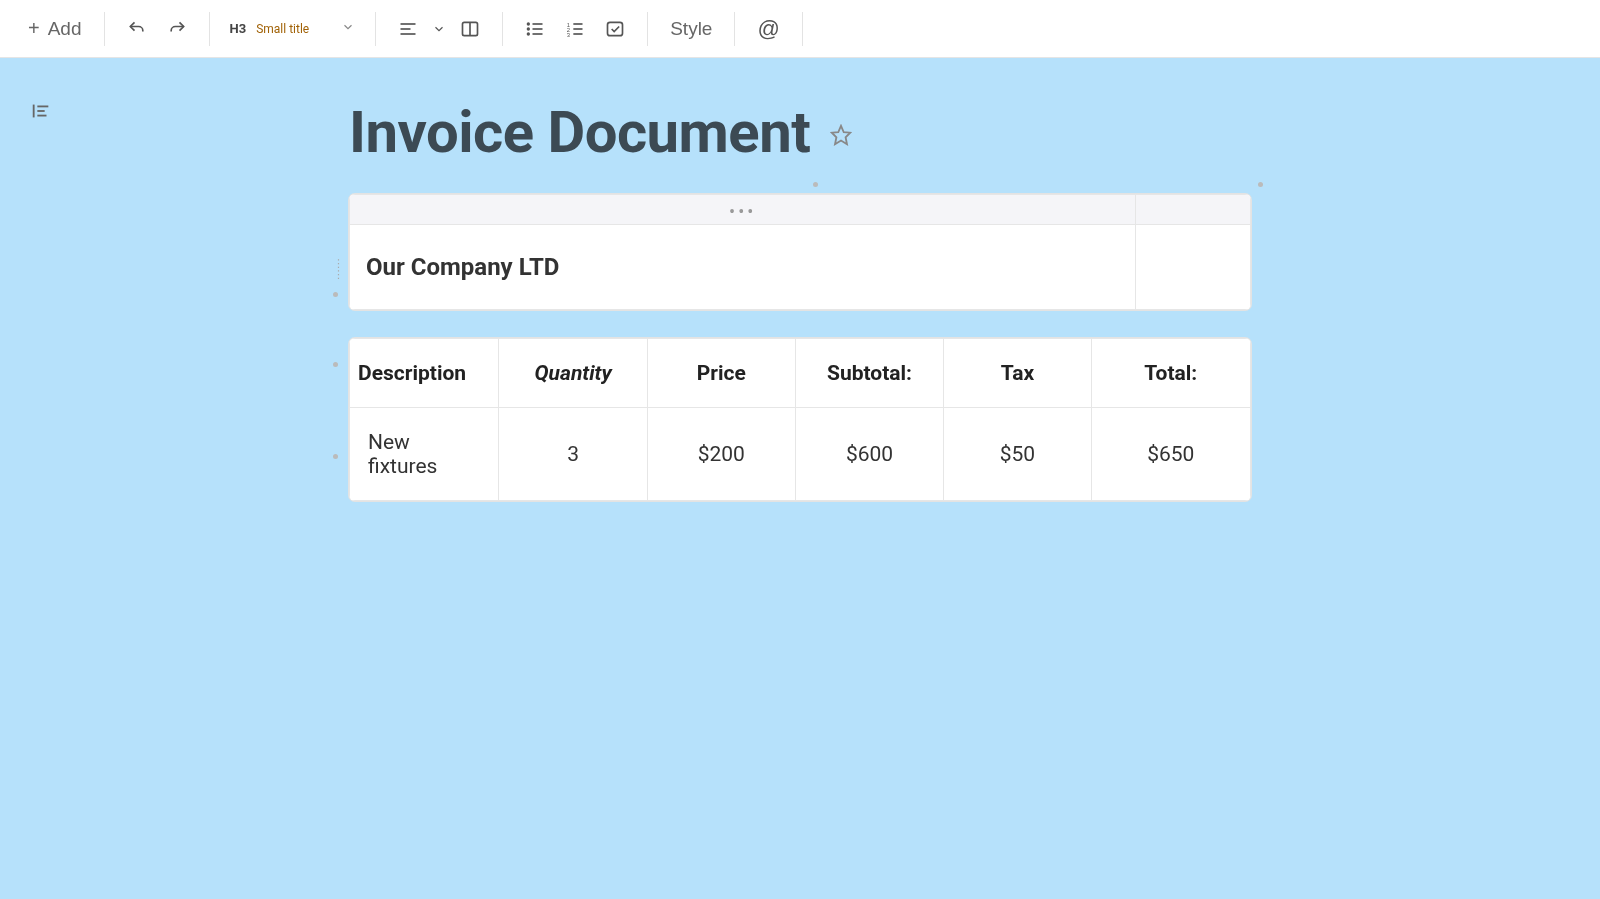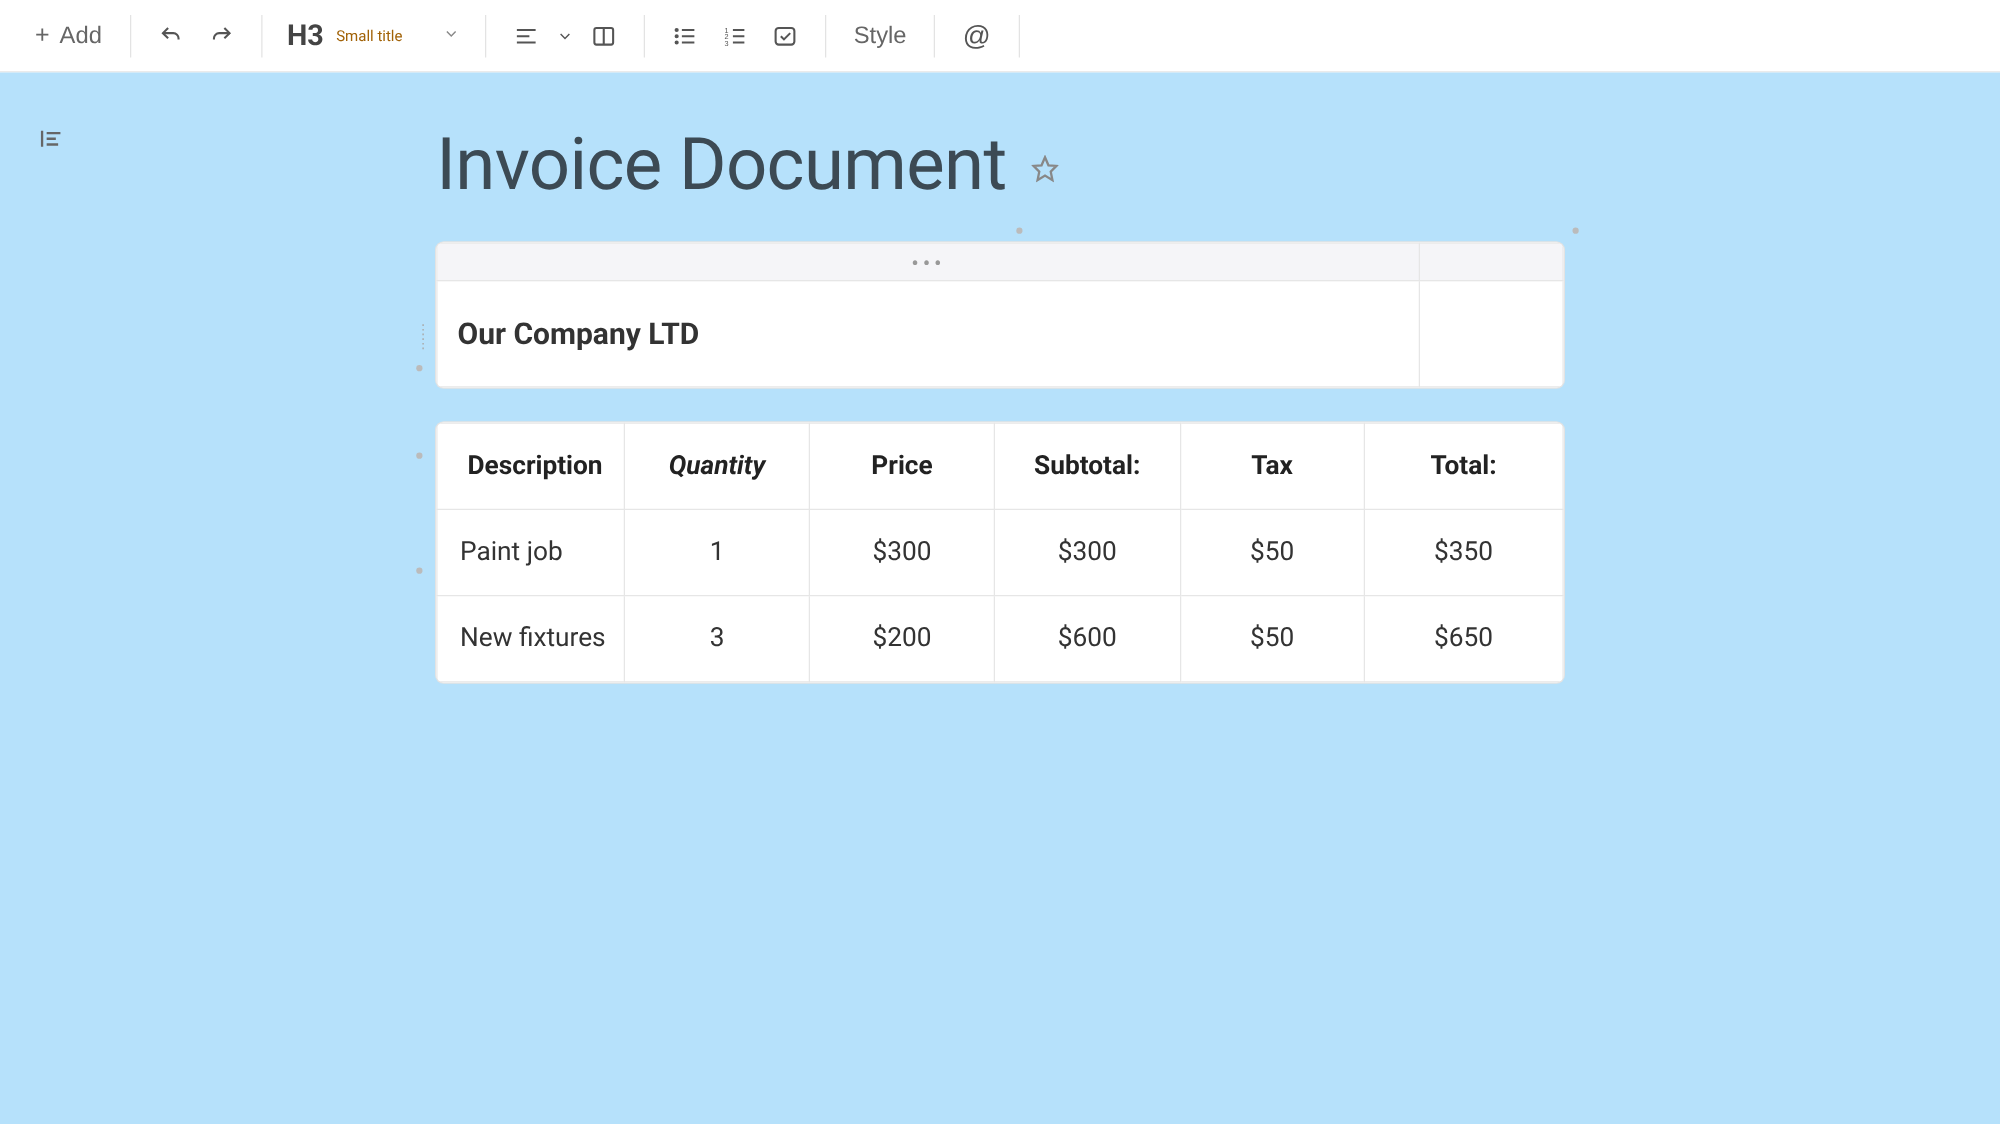--- a/index.html
+++ b/index.html
@@ -43,21 +43,21 @@
   }
   .heading-selector {
     display: flex;
     align-items: center;
     gap: 10px;
     padding: 0 8px;
     height: 36px;
     cursor: pointer;
   }
   .heading-selector strong {
-    font-size: 23px;
+    font-size: 13px;
     font-weight: 700;
     color: #444;
     text-align: center;
   }
   .heading-selector span.label {
     font-size: 12px;
     color: #a16207;
   }
   .heading-selector .chev {
     margin-left: 22px;
@@ -82,21 +82,21 @@
     margin: 0 auto;
   }
   .doc-title-row {
     display: flex;
     align-items: center;
     gap: 20px;
     margin-bottom: 28px;
   }
   .doc-title {
     font-size: 58px;
-    font-weight: 400;
+    font-weight: 700;
     color: #3c4a54;
     letter-spacing: -0.5px;
   }
   .star-btn {
     color: #888;
     cursor: pointer;
     padding-top: 10px;
   }
   .subhead {
     font-size: 30px;
@@ -180,21 +180,21 @@
   .items-table th {
     font-weight: 700;
     color: #222;
   }
   .items-table td.desc {
     text-align: left;
     padding-left: 18px;
   }
   .items-table th.desc {
     text-align: left;
-    padding-left: 24px;
+    padding-left: 8px;
   }
   .icon-svg { display: block; }
 </style>
 </head>
 <body>
 
 <div class="toolbar">
   <button class="tb-btn text-btn">
     <span style="font-size:20px;font-weight:300;">+</span>
     <span>Add</span>
@@ -328,28 +328,20 @@
           <th class="desc" style="width:150px;">Description</th>
           <th style="width:150px;font-style:italic;">Quantity</th>
           <th style="width:150px;">Price</th>
           <th style="width:150px;">Subtotal:</th>
           <th style="width:150px;">Tax</th>
           <th style="width:162px;">Total:</th>
         </tr>
       </thead>
       <tbody id="items-body">
           <tr>
-            <td class="desc">Paint job</td>
-            <td>1</td>
-            <td>$300</td>
-            <td>$300</td>
-            <td>$50</td>
-            <td>$350</td>
-          </tr>
-          <tr>
             <td class="desc">New fixtures</td>
             <td>3</td>
             <td>$200</td>
             <td>$600</td>
             <td>$50</td>
             <td>$650</td>
           </tr>
         </tbody>
     </table>
 

